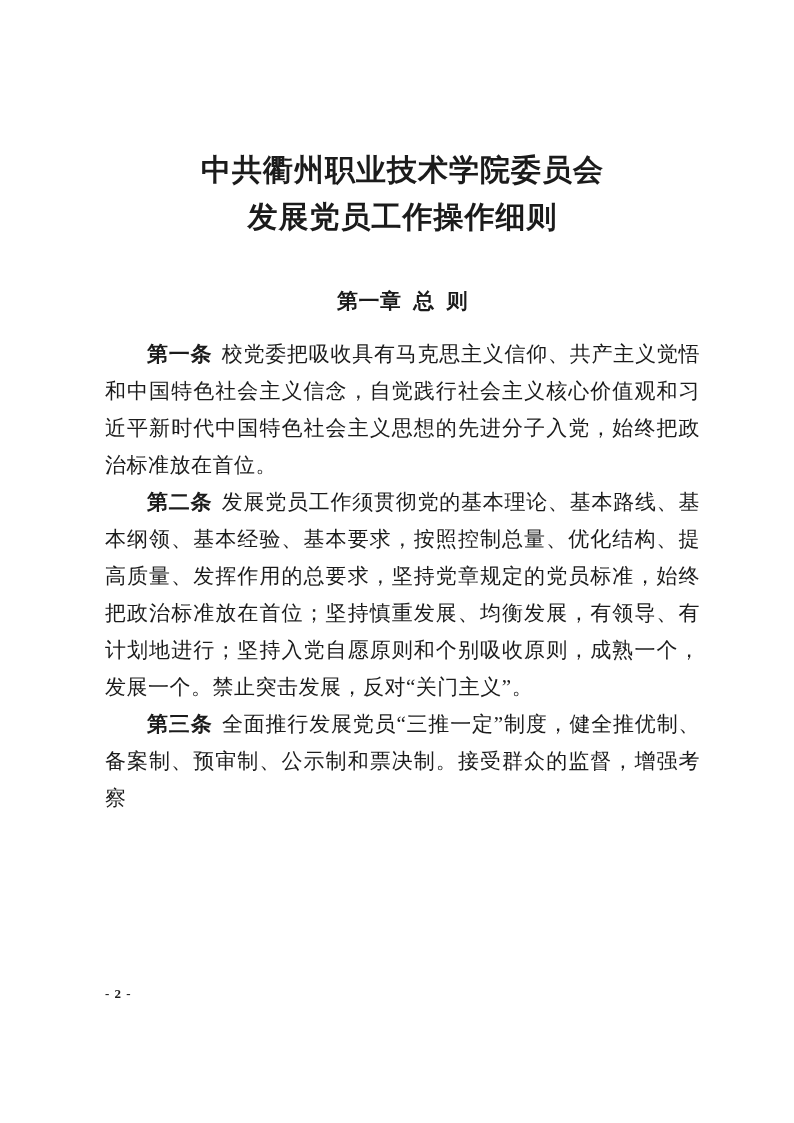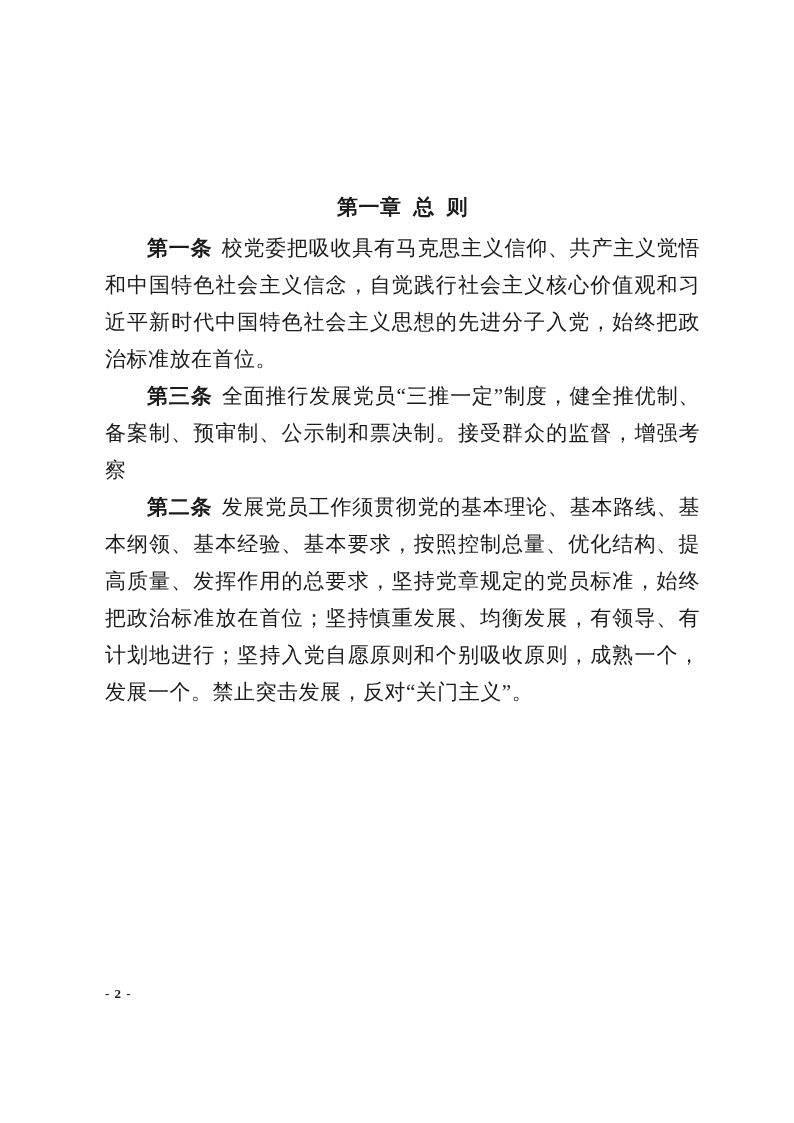--- a/index.html
+++ b/index.html
@@ -37,21 +37,21 @@
     line-height: 37px;
     letter-spacing: 0.5px;
     text-align: justify;
     text-justify: inter-character;
   }
   .para {
     margin: 0;
     text-indent: 2em;
   }
   .chapter-heading {
-    margin: 4px;
+    margin: 16px;
     font-size: 21px;
     line-height: 37px;
     font-weight: bold;
     text-align: center;
     text-indent: 0;
     word-spacing: 6px;
   }
   .article-label {
     font-weight: bold;
     margin-right: 0.45em;
@@ -65,31 +65,35 @@
     font-weight: bold;
     letter-spacing: 1px;
     color: #1b1b1b;
   }
 </style>
 </head>
 <body>
 
 <div class="page">
 
+  <header class="doc-title">
+    <div class="title-line">中共衢州职业技术学院委员会</div>
+    <div class="title-line">发展党员工作操作细则</div>
+  </header>
 
   <main class="doc-body">
 
 
     <h2 class="chapter-heading">第一章 总 则</h2>
 
     <p class="para"><span class="article-label">第一条</span><span>校党委把吸收具有马克思主义信仰、共产主义觉悟和中国特色社会主义信念，自觉践行社会主义核心价值观和习近平新时代中国特色社会主义思想的先进分子入党，始终把政治标准放在首位。</span></p>
 
+    <p class="para"><span class="article-label">第二条</span><span>发展党员工作须贯彻党的基本理论、基本路线、基本纲领、基本经验、基本要求，按照控制总量、优化结构、提高质量、发挥作用的总要求，坚持党章规定的党员标准，始终把政治标准放在首位；坚持慎重发展、均衡发展，有领导、有计划地进行；坚持入党自愿原则和个别吸收原则，成熟一个，发展一个。禁止突击发展，反对“关门主义”。</span></p>
+
     <p class="para"><span class="article-label">第三条</span><span>全面推行发展党员“三推一定”制度，健全推优制、备案制、预审制、公示制和票决制。接受群众的监督，增强考察</span></p>
-
-    <p class="para"><span class="article-label">第二条</span><span>发展党员工作须贯彻党的基本理论、基本路线、基本纲领、基本经验、基本要求，按照控制总量、优化结构、提高质量、发挥作用的总要求，坚持党章规定的党员标准，始终把政治标准放在首位；坚持慎重发展、均衡发展，有领导、有计划地进行；坚持入党自愿原则和个别吸收原则，成熟一个，发展一个。禁止突击发展，反对“关门主义”。</span></p>
 
   </main>
 
   <footer class="doc-footer">
     <span>- 2 -</span>
   </footer>
 
 </div>
 
 </body></html>

